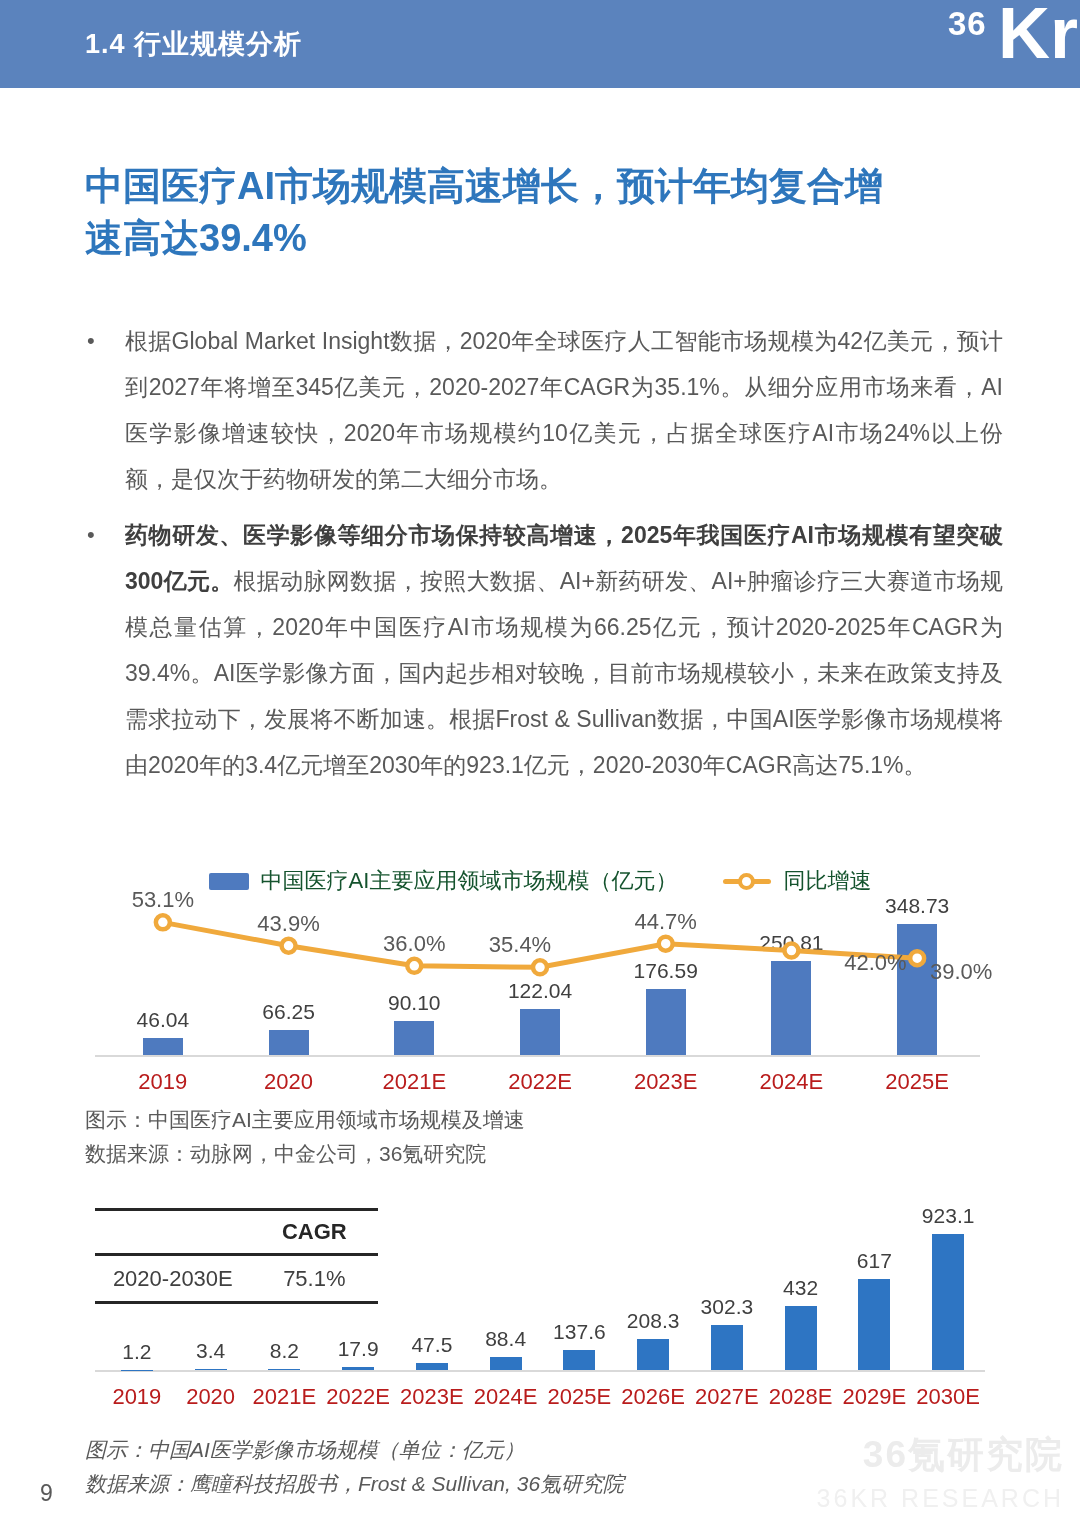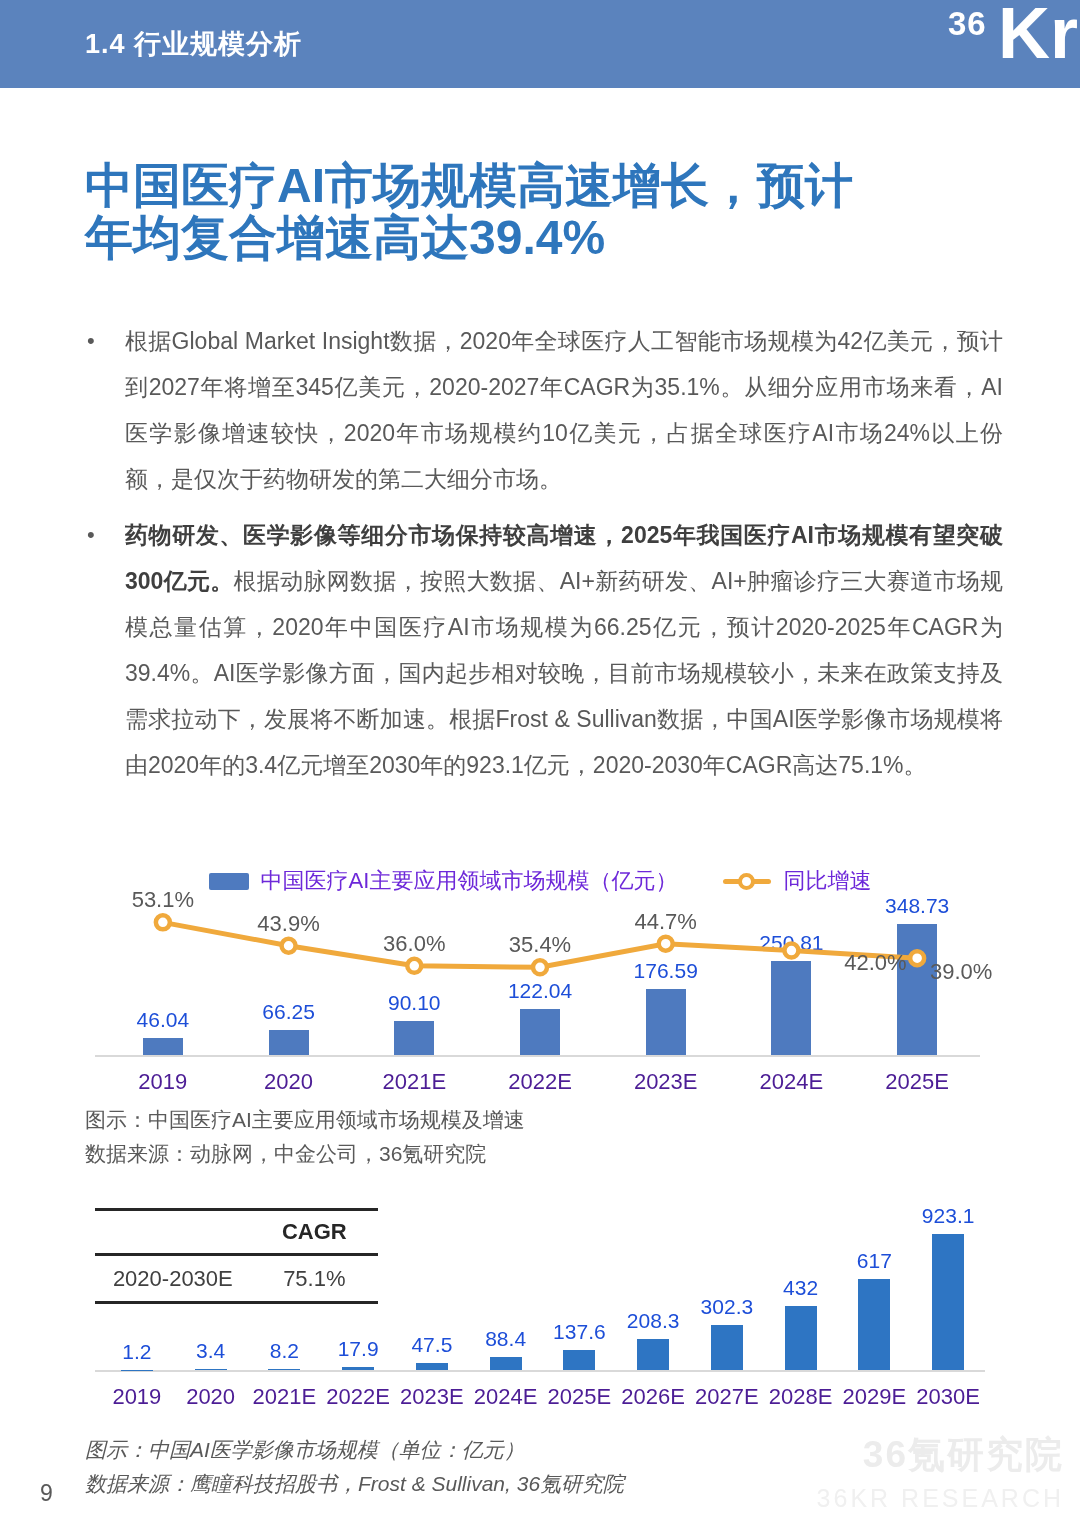--- a/index.html
+++ b/index.html
@@ -9,43 +9,43 @@
   
   .header{position:absolute;top:0;left:0;width:1080px;height:88px;background:#5b83bd;}
   .header-title{position:absolute;left:85px;top:50%;transform:translateY(-50%);margin:0;
     color:#ffffff;font-size:27px;font-weight:bold;letter-spacing:1px;}
   .logo{position:absolute;left:940px;top:0;width:220px;height:72px;color:#ffffff;font-weight:bold;}
   .logo .logo-36{position:absolute;left:8px;top:5px;font-size:33px;letter-spacing:1px;}
   .logo .logo-kr{position:absolute;left:58px;top:-8px;font-size:72px;}
 
   
   .main-title{position:absolute;left:85px;top:160px;width:812px;margin:0;
-    font-size:48px;line-height:52px;font-weight:bold;color:#2e76bc;}
+    font-size:38px;line-height:52px;font-weight:bold;color:#2e76bc;}
 
   
   .bullets{position:absolute;left:85px;top:318px;width:918px;margin:0;padding:0;list-style:none;}
   .bullet{position:relative;padding-left:40px;margin:0 0 10px 0;
     font-size:23px;line-height:46px;color:#595959;text-align:justify;}
   .bullet::before{content:"\2022";position:absolute;left:2px;top:0;font-size:22px;color:#595959;}
   .bullet .bold-seg{font-weight:bold;color:#3f3f3f;}
 
   
   .chart{position:absolute;left:0;width:1080px;}
   #chart1{top:860px;height:245px;}
   #chart2{top:1195px;height:215px;}
   .axis-line{position:absolute;height:2px;background:#d9d9d9;}
   .bar{position:absolute;}
-  .vlabel{position:absolute;transform:translateX(-50%);font-size:21px;color:#1d4ed8;white-space:nowrap;}
-  .cat{position:absolute;transform:translateX(-50%);font-size:22px;color:#4c1d95;white-space:nowrap;}
+  .vlabel{position:absolute;transform:translateX(-50%);font-size:21px;color:#404040;white-space:nowrap;}
+  .cat{position:absolute;transform:translateX(-50%);font-size:22px;color:#b91c1c;white-space:nowrap;}
   .plabel{position:absolute;transform:translate(-50%,-50%);font-size:22px;color:#595959;white-space:nowrap;}
   .line-svg{position:absolute;left:0;top:0;pointer-events:none;}
 
   
   .legend{position:absolute;top:6px;left:0;width:100%;display:flex;justify-content:center;
-    align-items:center;font-size:22px;color:#6d28d9;}
+    align-items:center;font-size:22px;color:#14532d;}
   .legend-swatch{display:inline-block;width:40px;height:17px;background:#4e7abf;border-radius:2px;margin-right:12px;}
   .legend-line-icon{position:relative;display:inline-block;width:48px;height:18px;margin:0 12px 0 46px;}
   .legend-line-icon .seg{position:absolute;left:0;top:7px;width:48px;height:5px;background:#f0a93c;border-radius:3px;}
   .legend-line-icon .dot{position:absolute;left:15px;top:1px;width:9px;height:9px;border:4px solid #f0a93c;
     border-radius:50%;background:#fff;}
 
   
   .cagr{position:absolute;left:95px;top:13px;width:283px;font-size:22px;color:#404040;}
   .cagr-row{display:flex;align-items:center;height:42px;border-top:3px solid #262626;}
   .cagr-row:last-child{border-bottom:3px solid #262626;height:45px;}
@@ -126,21 +126,21 @@
         <circle cx="288.57142857142856" cy="85.73400000000001" r="7" fill="#ffffff" stroke="#F0A93C" stroke-width="4.5"></circle>
         <circle cx="414.2857142857143" cy="105.8" r="7" fill="#ffffff" stroke="#F0A93C" stroke-width="4.5"></circle>
         <circle cx="540" cy="107.32400000000001" r="7" fill="#ffffff" stroke="#F0A93C" stroke-width="4.5"></circle>
         <circle cx="665.7142857142857" cy="83.702" r="7" fill="#ffffff" stroke="#F0A93C" stroke-width="4.5"></circle>
         <circle cx="791.4285714285714" cy="90.56" r="7" fill="#ffffff" stroke="#F0A93C" stroke-width="4.5"></circle>
         <circle cx="917.1428571428571" cy="98.18" r="7" fill="#ffffff" stroke="#F0A93C" stroke-width="4.5"></circle>
       </svg>
       <div class="plabel" style="left: 162.857px; top: 40.366px;">53.1%</div>
       <div class="plabel" style="left: 288.571px; top: 63.734px;">43.9%</div>
       <div class="plabel" style="left: 414.286px; top: 83.8px;">36.0%</div>
-      <div class="plabel" style="left: 540px; top: 85.324px;">35.4%</div>
+      <div class="plabel" style="left: 520px; top: 85.324px;">35.4%</div>
       <div class="plabel" style="left: 665.714px; top: 61.702px;">44.7%</div>
       <div class="plabel" style="left: 875.429px; top: 102.56px;">42.0%</div>
       <div class="plabel" style="left: 961.143px; top: 112.18px;">39.0%</div>
     </div>
 
   <div id="caption1" class="caption">
     <div>图示：中国医疗AI主要应用领域市场规模及增速</div>
     <div>数据来源：动脉网，中金公司，36氪研究院</div>
   </div>
 

